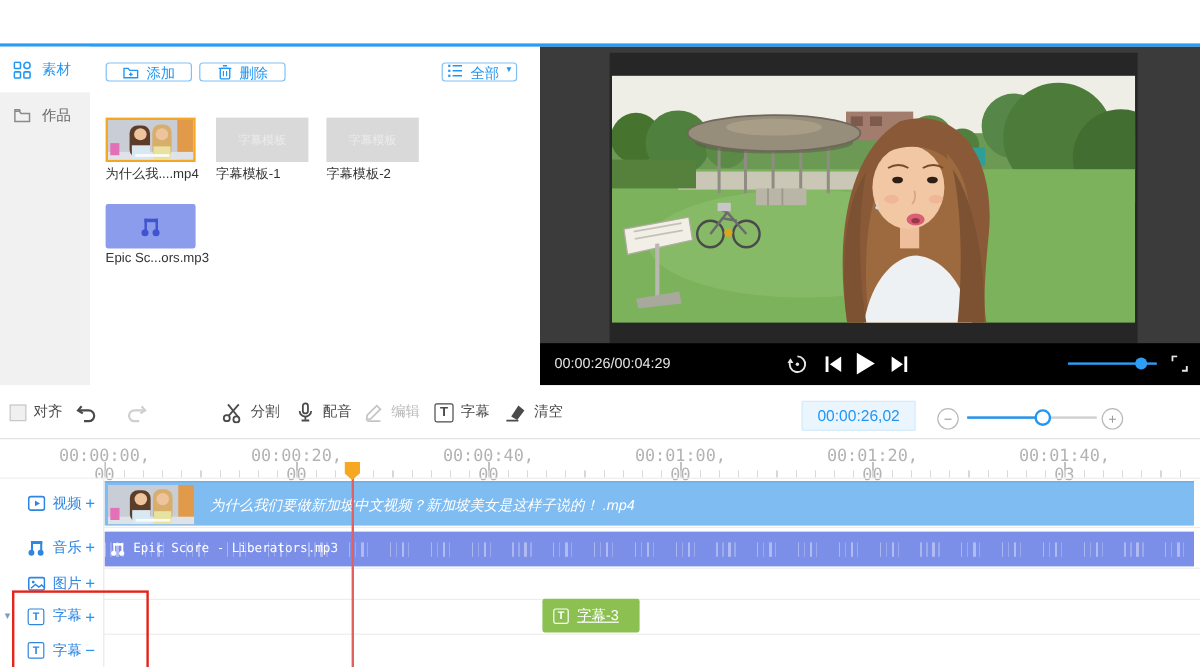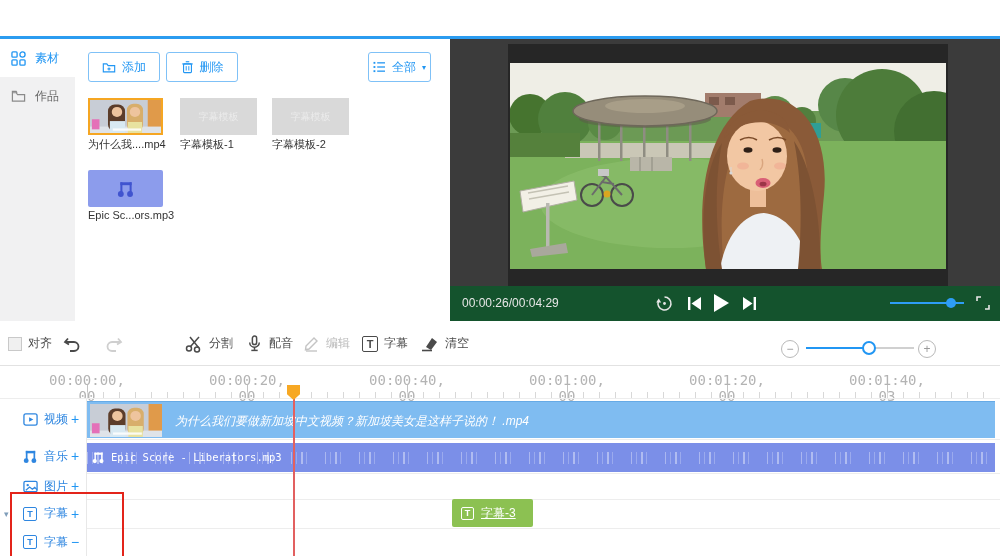--- a/index.html
+++ b/index.html
@@ -8,29 +8,29 @@
   .abs{position:absolute;}
   
   #topline{left:0;top:0;width:1000px;height:3px;background:#2b9cf0;}
   
   #sidebar{left:0;top:3px;width:75px;height:282px;background:#f1f1f2;}
   .side-item{position:absolute;left:0;width:75px;height:38px;display:flex;align-items:center;gap:9px;padding-left:11px;box-sizing:border-box;font-size:12px;cursor:pointer;}
   .side-item.sel{background:#fff;color:#2196f3;}
   .side-item.dim{color:#666;text-align:center;}
   
   #library{left:75px;top:3px;width:375px;height:282px;background:#fff;}
-  .lib-btn{position:absolute;height:30px;box-sizing:border-box;border:1px solid #7fc1f7;border-radius:3px;
-           background:#fff;color:#2196f3;font-size:12px;display:flex;align-items:center;justify-content:center;gap:6px;cursor:pointer;}
+  .lib-btn{position:absolute;height:16px;box-sizing:border-box;border:1px solid #7fc1f7;border-radius:3px;
+           background:#fff;color:#2196f3;font-size:12px;display:flex;justify-content:center;gap:6px;cursor:pointer;}
   .thumb-label{position:absolute;font-size:11px;color:#333;white-space:nowrap;}
   .gray-thumb{position:absolute;width:77px;height:37px;background:#d9d9d9;display:flex;align-items:center;justify-content:center;font-size:10px;color:#ebebeb;}
   
   #preview{left:450px;top:3px;width:550px;height:282px;background:#3b3b3b;}
   #vframe{left:508px;top:8px;width:440px;height:242px;background:#262626;}
   #vscene{left:510px;top:27px;width:436px;height:206px;}
-  #playerbar{left:450px;top:250px;width:550px;height:35px;background:#14532d;display:block;}
+  #playerbar{left:450px;top:250px;width:550px;height:35px;background:#000000;display:block;}
   .pctl{position:absolute;color:#e6e6e6;cursor:pointer;}
   
   #toolbar{left:0;top:285px;width:1000px;height:45px;background:#fff;border-bottom:1px solid #e2e2e2;box-sizing:border-box;}
   .tool{position:absolute;top:0;height:45px;display:flex;align-items:center;gap:6px;font-size:12px;color:#4a4a4a;cursor:pointer;}
   .tool.disabled{color:#b9b9b9;}
   .zoombtn{position:absolute;width:16px;height:16px;border:1px solid #b9b9b9;border-radius:50%;color:#9a9a9a;
            display:flex;align-items:center;justify-content:center;font-size:12px;line-height:1;cursor:pointer;background:#fff;}
   #timebox{left:668px;top:298px;width:95px;height:25px;background:#eaf5fe;border:1px solid #d4ebfc;box-sizing:border-box;
            color:#2196f3;font-size:13px;display:flex;align-items:center;justify-content:center;cursor:text;}
   
@@ -322,20 +322,21 @@
     </div>
 
     <div class="tool" style="left:420px">
       <svg width="19" height="17" viewBox="0 0 19 17">
         <path d="M6 12 L12 3 L17 7 L11 15 Z" fill="#4a4a4a"></path>
         <line x1="2" y1="15.5" x2="12" y2="15.5" stroke="#4a4a4a" stroke-width="1.6"></line>
       </svg>
       <span>清空</span>
     </div>
 
+    <div id="timebox" class="abs" style="top:13px">00:00:26,02</div>
     <div class="zoombtn" style="left:781px;top:19px">−</div>
     <div class="abs" style="left:806px;top:26px;width:108px;height:2px;background:#d0d0d0"></div>
     <div class="abs" style="left:806px;top:26px;width:62px;height:2px;background:#2196f3"></div>
     <div class="abs" style="left:862px;top:20px;width:10px;height:10px;border-radius:50%;background:#fff;border:2px solid #2196f3"></div>
     <div class="zoombtn" style="left:918px;top:19px">+</div>
 
   </div>
 
   <div id="ruler-labels">
     <span style="left:42px">00:00:00, 00</span>

